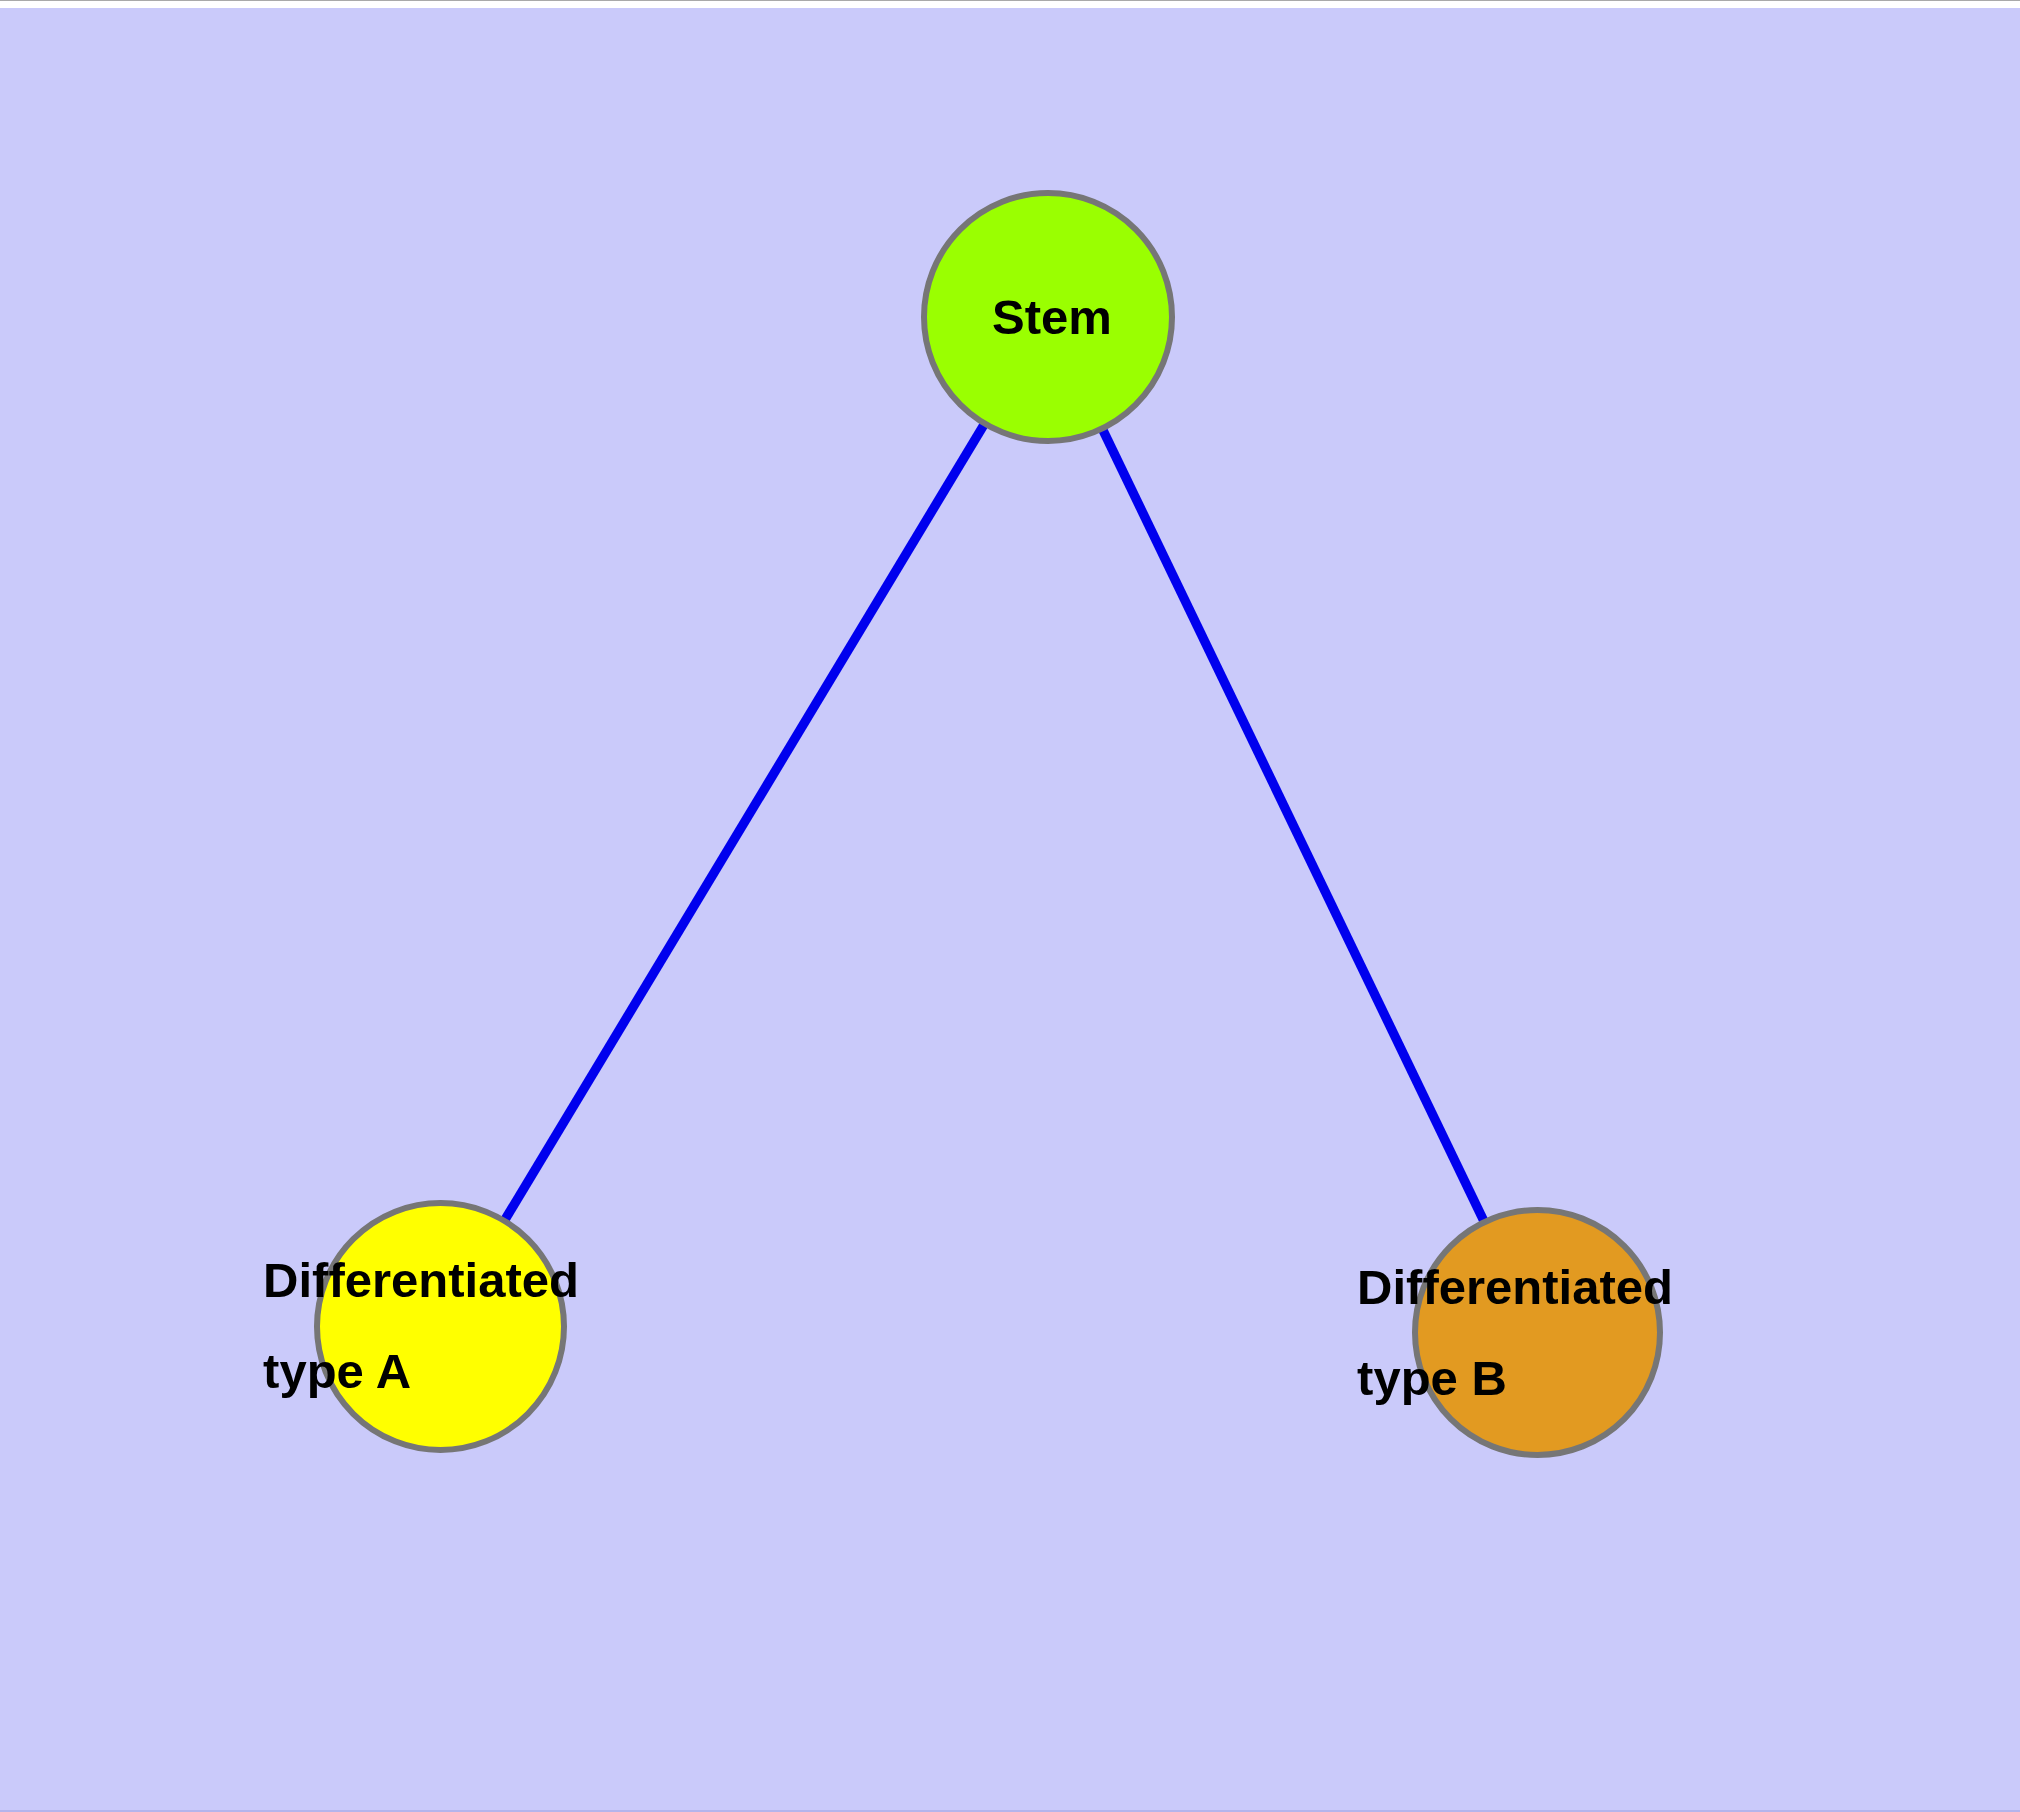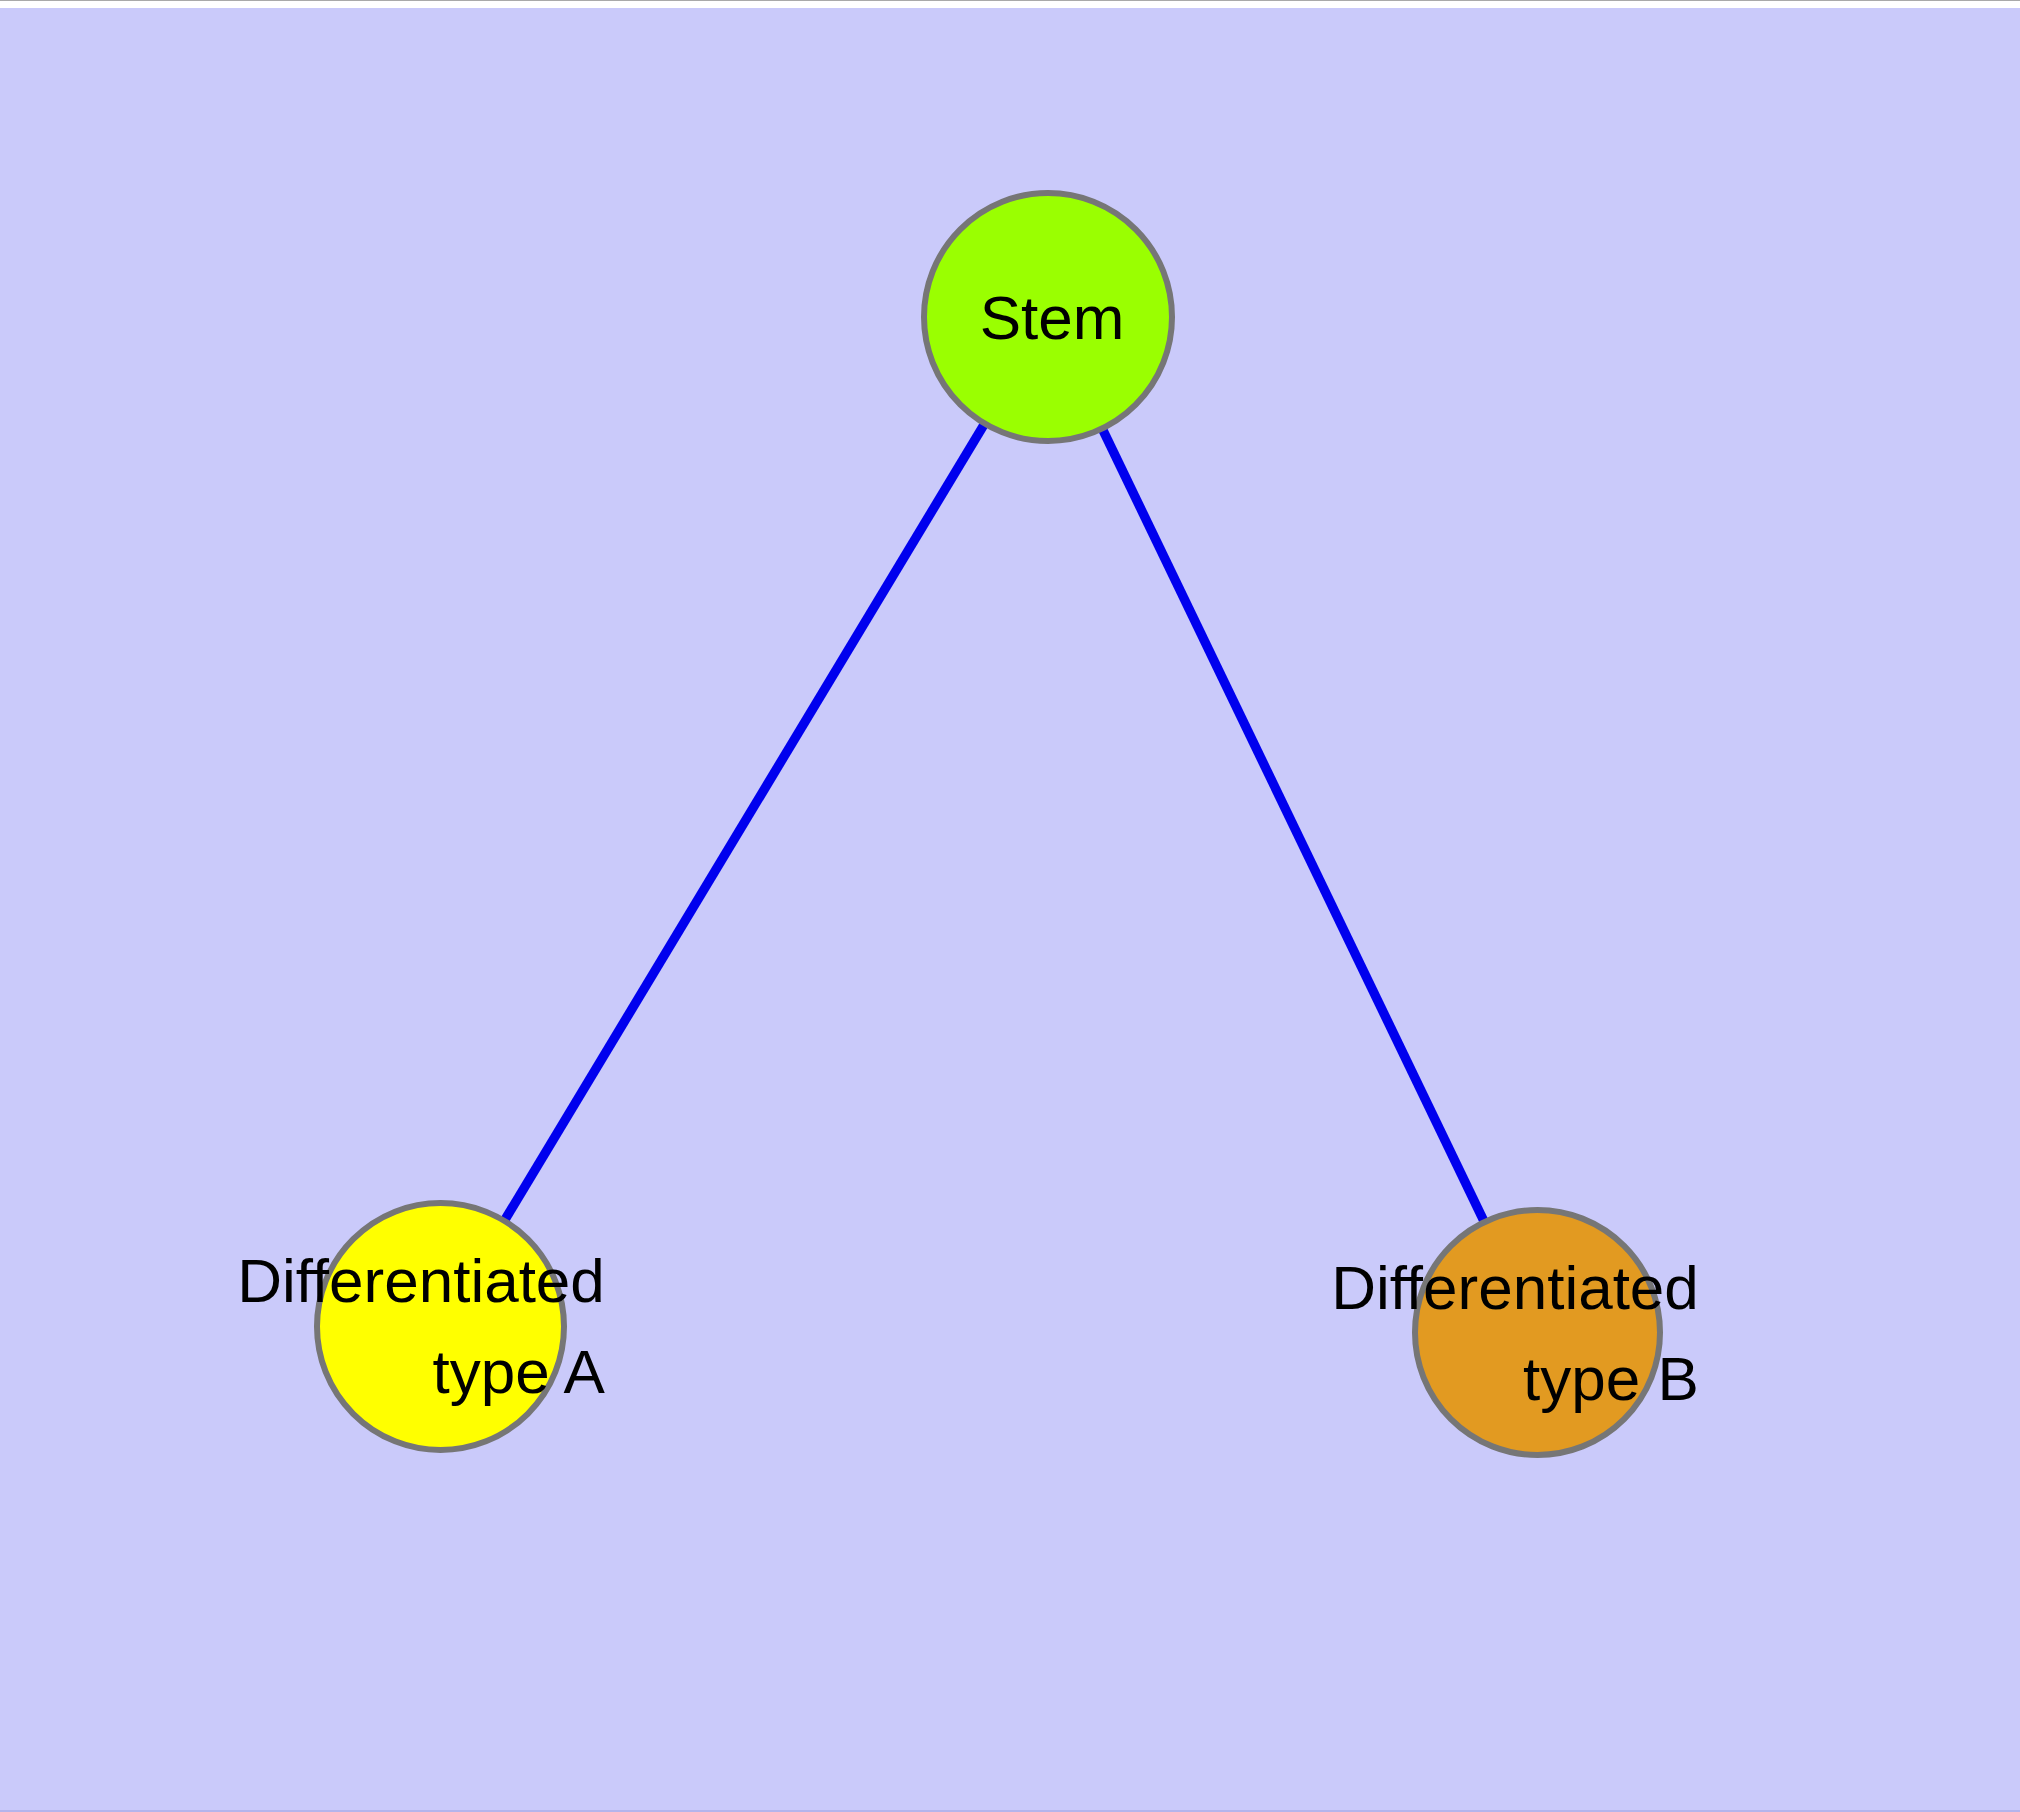--- a/index.html
+++ b/index.html
@@ -51,23 +51,23 @@
     border-radius: 50%;
     box-sizing: border-box;
     z-index: 2;
     
   }
   .node-label {
     position: absolute;
     transform: translate(-50%, -50%);
     width: max-content;
     white-space: pre-line;
-    text-align: right;
-    font-weight: normal;
-    font-size: 62px;
+    text-align: left;
+    font-weight: bold;
+    font-size: 49px;
     line-height: 91px;
     color: #000000;
     z-index: 3;
   }
 </style>
 </head>
 <body>
 
 <div class="page">
   <div class="top-strip"></div>

